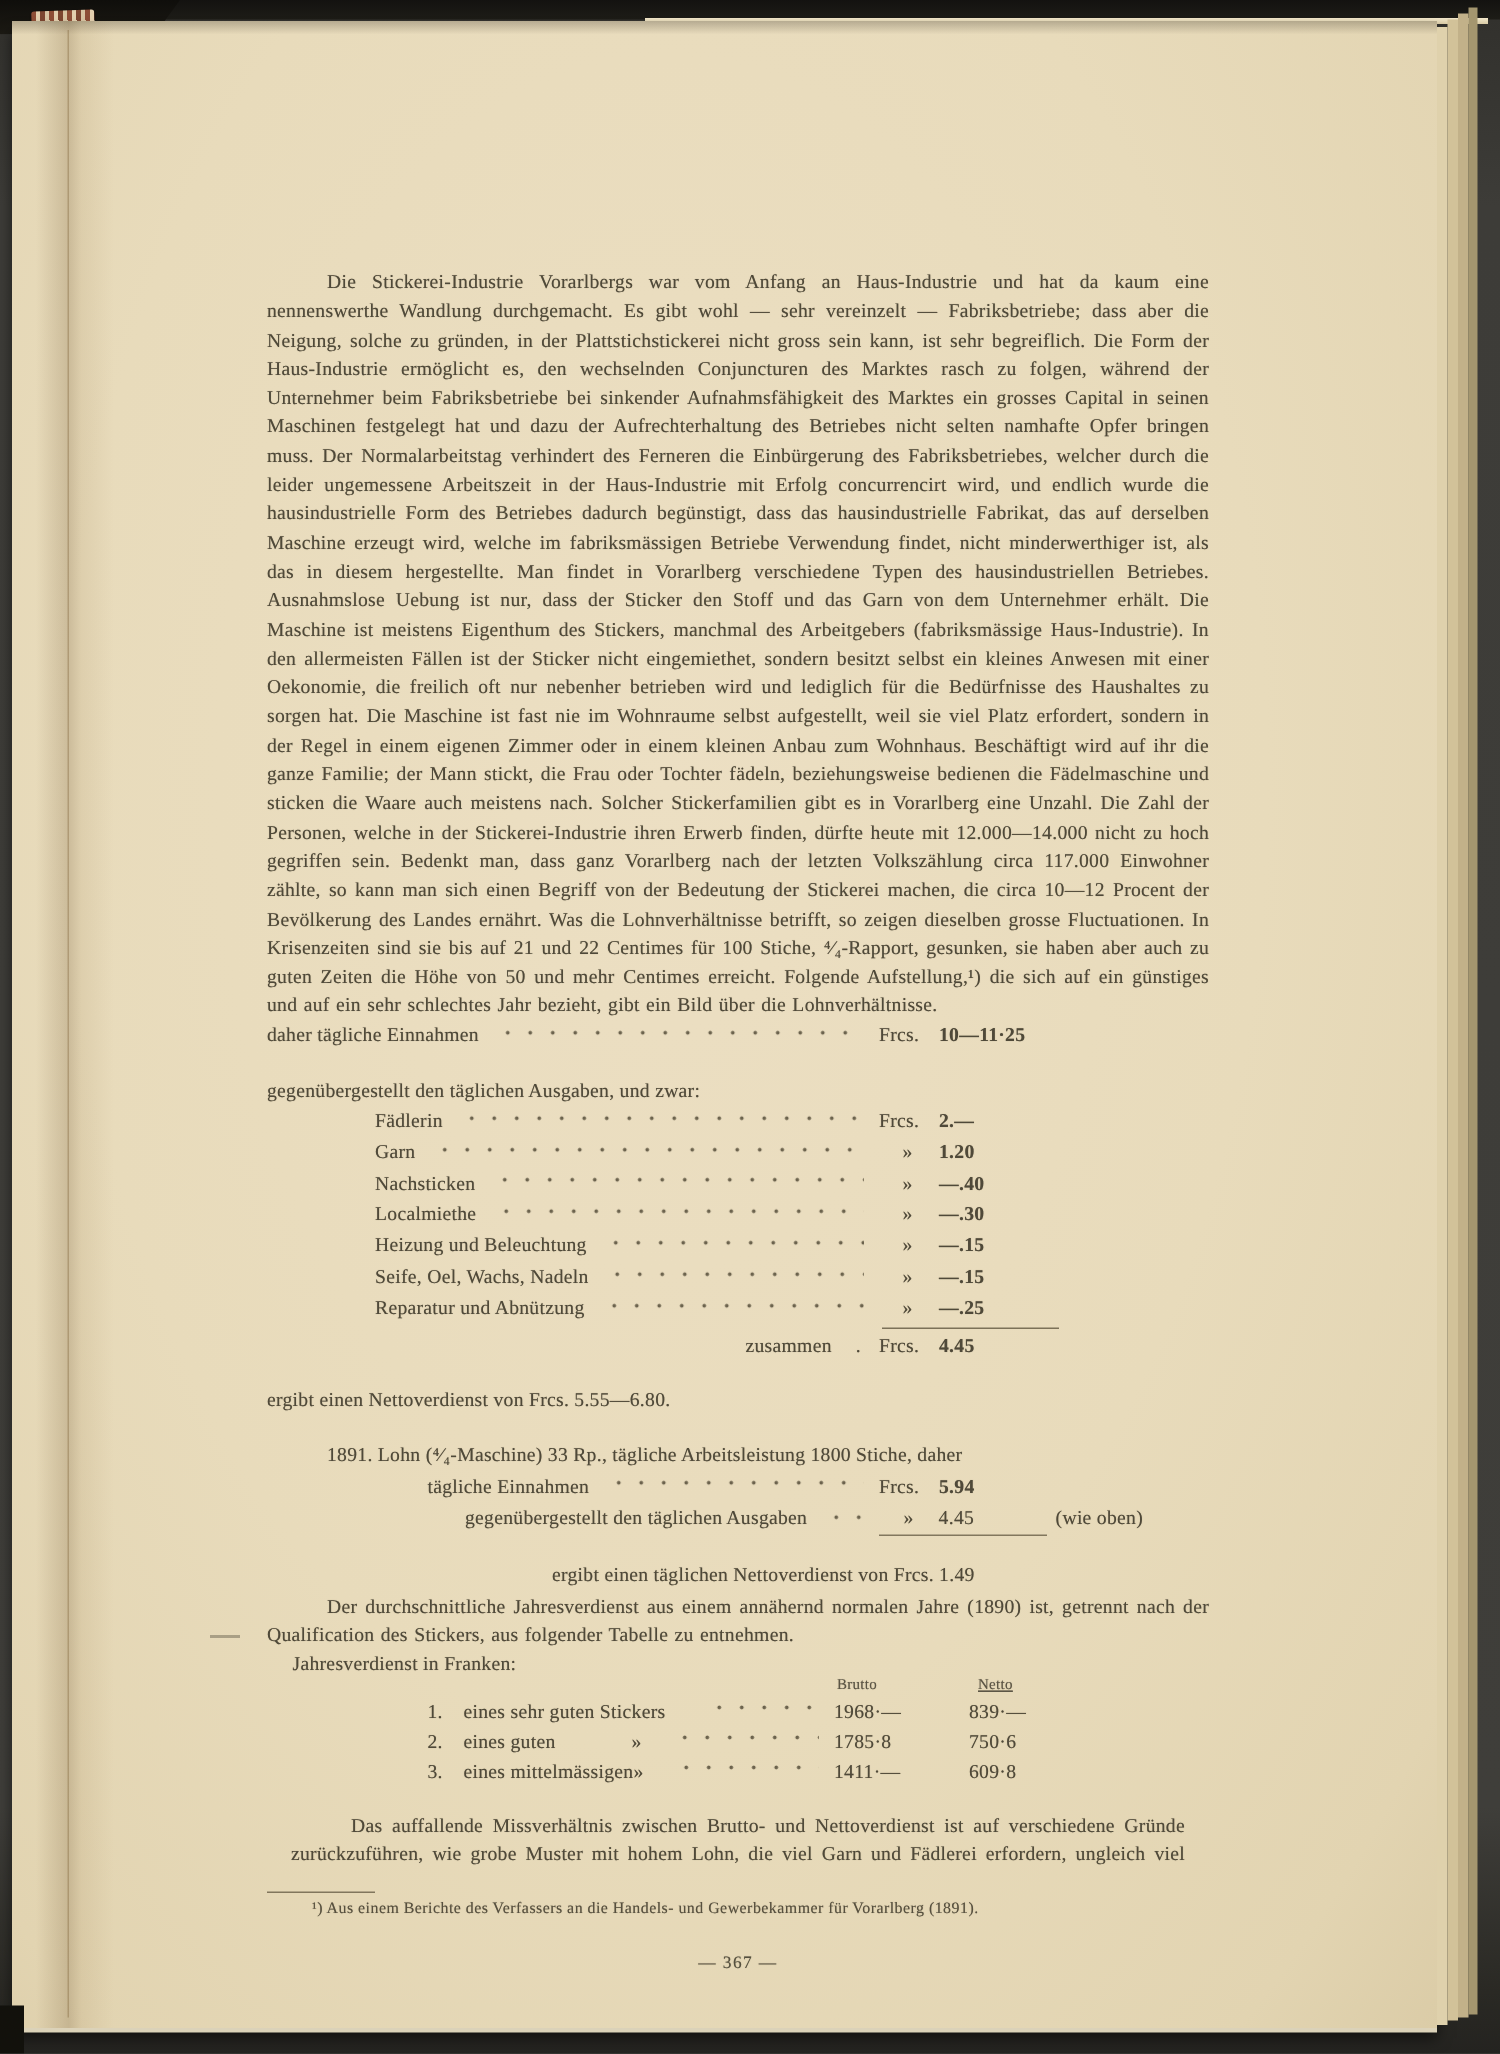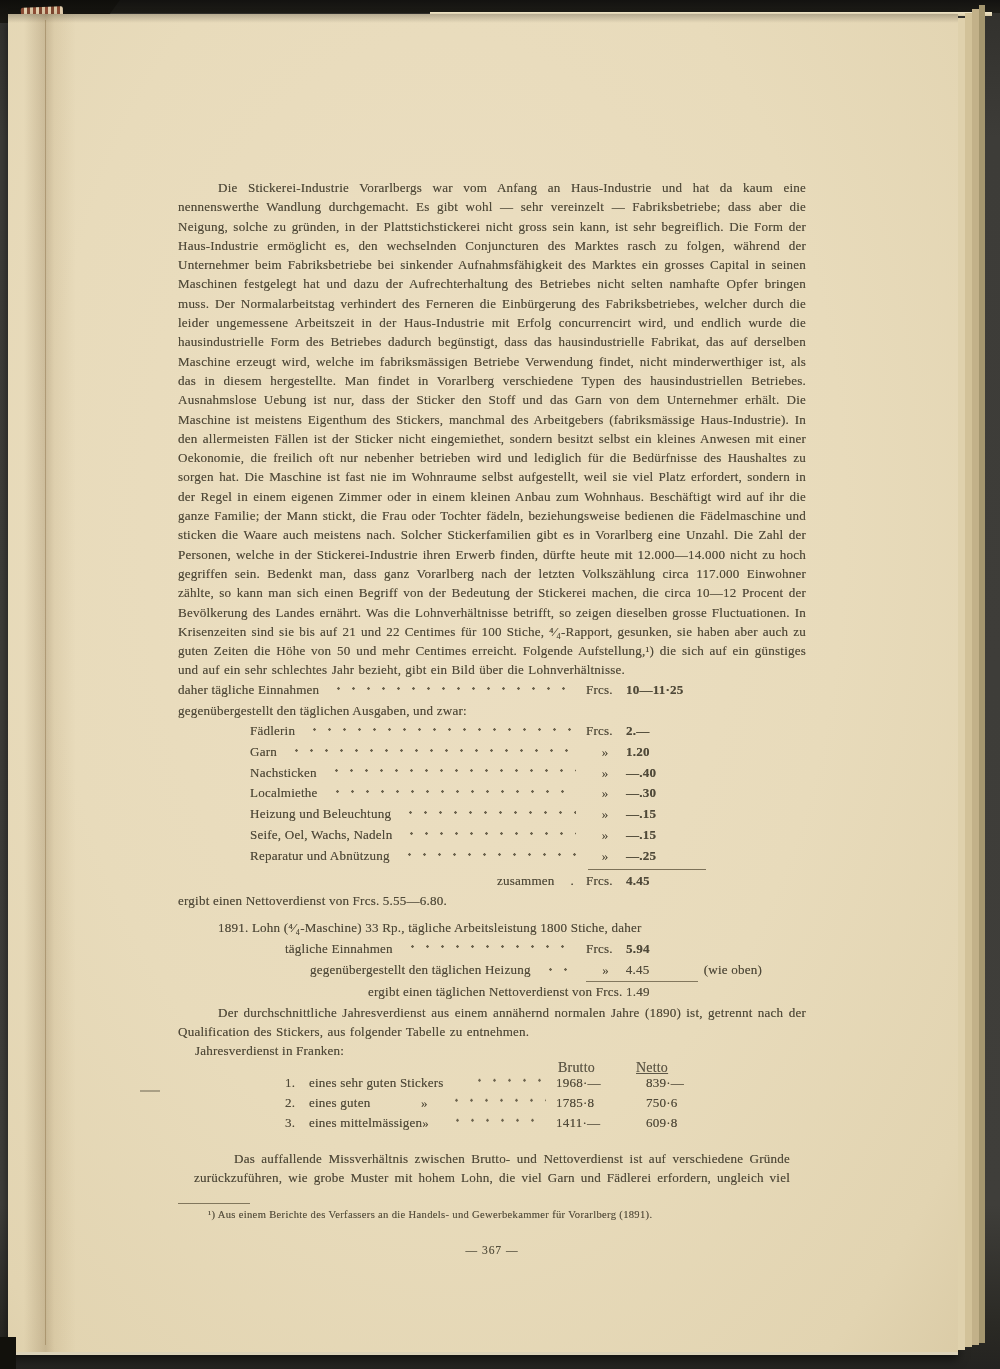--- a/index.html
+++ b/index.html
@@ -23,21 +23,21 @@
   .strip-3{top:9px;left:972px;width:7px;height:1336px;background:#c2b189;}
   .strip-4{top:5px;left:979px;width:6px;height:1338px;background:#a4966f;}
   .spine-bottom{position:absolute;top:1337px;left:0;width:16px;height:32px;background:#12110c;}
 
   
   .text-block{position:absolute;top:164px;left:170px;width:628px;color:#4f4939;letter-spacing:.012em;}
   .para{font-size:13.1px;line-height:19.3px;text-align:justify;text-indent:40px;word-spacing:.06em;}
   .para.fill-last{text-align-last:justify;}
   .soft{text-shadow:0 0 .5px rgba(86,76,54,.55);}
 
-  .tab-line{font-size:13.1px;line-height:20.5px;}
+  .tab-line{font-size:13.1px;line-height:20.5px;margin-top:16px;}
   .indent-40{padding-left:40px;}
   .indent-107{padding-left:107px;}
   .indent-132{padding-left:132px;}
   .indent-190{padding-left:190px;}
 
   .dotrow{display:flex;align-items:baseline;font-size:13.1px;line-height:20.8px;}
   .leader{flex:1 1 auto;align-self:stretch;margin:0 10px 0 12px;background-image:radial-gradient(circle,rgba(86,78,58,.85) 1.05px,rgba(86,78,58,0) 1.5px);background-size:15px 15px;background-repeat:repeat-x;background-position:0 calc(100% - 5px);}
   .cur-col{flex:0 0 38px;}
   .amt-col{flex:0 0 68px;padding-left:2px;font-weight:bold;}
   .pad-col{flex:0 0 112px;}
@@ -47,23 +47,23 @@
   .total-row{display:flex;align-items:center;font-size:13.1px;line-height:20.8px;}
   .total-spacer{flex:1 1 auto;}
   .total-dot{margin:0 12px 0 16px;}
 
   .row91{display:flex;align-items:baseline;font-size:13.1px;line-height:21px;}
   .u-group{display:flex;flex:0 0 112px;border-bottom:1px solid rgba(104,94,70,.8);padding-bottom:1px;}
   .u-group .cur91{flex:0 0 40px;text-align:center;}
   .note91{margin-left:6px;margin-right:44px;}
 
   .earn-caption{font-size:13.1px;line-height:19px;padding-left:17px;}
-  .earn-headers{position:relative;height:13px;font-size:14px;color:#5c5646;}
+  .earn-headers{position:relative;height:13px;font-size:10px;color:#5c5646;}
   .earn-headers .h1{position:absolute;left:380px;}
-  .earn-headers .h2{position:absolute;left:458px;text-decoration:underline;}
+  .earn-headers .h2{position:absolute;left:474px;text-decoration:underline;}
   .earn-row{display:flex;align-items:baseline;font-size:13.1px;line-height:19.8px;padding-left:107px;}
   .earn-num{flex:0 0 24px;}
   .earn-label{flex:0 0 auto;min-width:112px;white-space:nowrap;}
   .earn-ditto{flex:0 0 18px;text-align:left;}
   .earn-leader{flex:1 1 auto;align-self:stretch;margin:0 10px;background-image:radial-gradient(circle,rgba(86,78,58,.85) 1.05px,rgba(86,78,58,0) 1.5px);background-size:15px 15px;background-repeat:repeat-x;background-position:0 calc(100% - 5px);}
   .earn-brutto{flex:0 0 90px;}
   .earn-netto{flex:0 0 72px;}
   .earn-pad{flex:0 0 88px;}
 
   .footnote-wrap{margin-top:10px;color:#57503f;}
@@ -167,21 +167,21 @@
       <div class="mt6">
         <div class="tab-line indent-40">1891. Lohn (⁴⁄₄-Maschine) 33 Rp., tägliche Arbeitsleistung 1800 Stiche, daher</div>
         <div class="row91 indent-107">
           <span>tägliche Einnahmen</span>
           <span class="leader"></span>
           <span class="cur-col">Frcs.</span>
           <span class="amt-col">5.94</span>
           <span class="pad-col"></span>
         </div>
         <div class="row91 indent-132">
-          <span>gegenübergestellt den täglichen Heizung</span>
+          <span>gegenübergestellt den täglichen Ausgaben</span>
           <span class="leader"></span>
           <span class="u-group">
             <span class="cur91">»</span>
             <span>4.45</span>
           </span>
           <span class="note91">(wie oben)</span>
         </div>
         <div class="tab-line indent-190">ergibt einen täglichen Nettoverdienst von Frcs. 1.49</div>
       </div>
 

